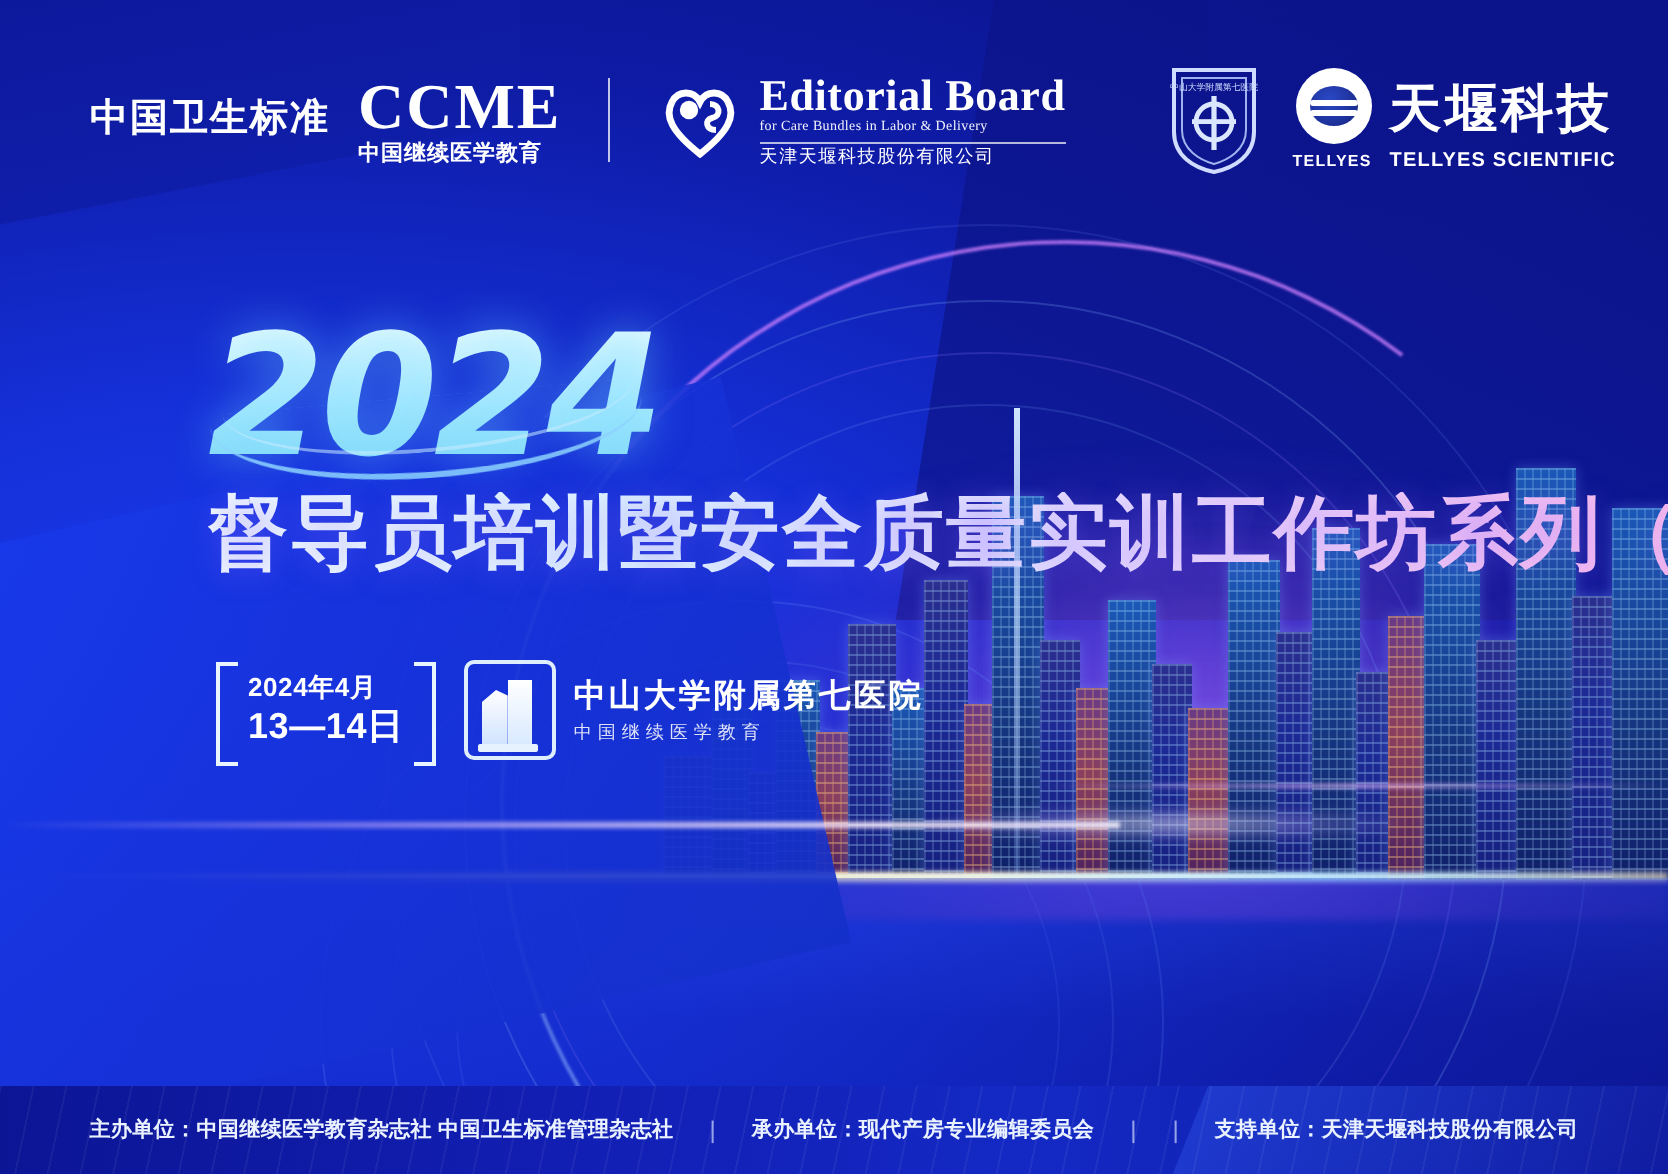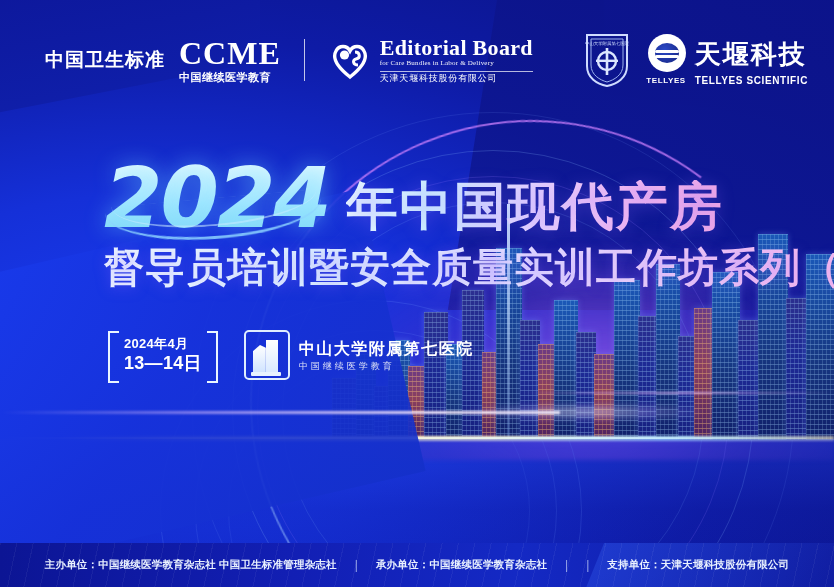--- a/index.html
+++ b/index.html
@@ -227,21 +227,21 @@
   .row2{
     margin-top:10px;
     font-size:40px;font-weight:900;letter-spacing:1px;line-height:1.08;
     background:linear-gradient(92deg,#f2fdff 0%,#dff6ff 24%,#e6dcff 50%,#f5bdf0 76%,#f4a6e0 100%);
     -webkit-background-clip:text;background-clip:text;-webkit-text-fill-color:transparent;
     text-shadow:0 2px 14px rgba(140,100,255,.35);
     white-space:nowrap;
   }
 
   
-  .meta{position:absolute;left:108px;top:330px;display:flex;align-items:center;gap:26px;}
+  .meta{position:absolute;left:108px;top:330px;display:flex;align-items:center;gap:14px;}
   .datebox{position:relative;padding:5px 16px;color:#fff;}
   .datebox::before,.datebox::after{
     content:"";position:absolute;top:0;width:9px;height:100%;
     border:2px solid #eaf6ff;
   }
   .datebox::before{left:0;border-right:none;}
   .datebox::after{right:0;border-left:none;}
   .datebox .d1{font-size:13px;font-weight:700;letter-spacing:.3px;line-height:1.25;}
   .datebox .d2{font-size:18px;font-weight:700;letter-spacing:.3px;line-height:1.25;}
 
@@ -416,21 +416,20 @@
         </div>
       </div>
     </div>
   </div>
 
   <div class="title-block">
     <div class="row1">
       <div class="y2024">2024</div>
       <div class="swoosh-sm"></div>
       <div class="swoosh-sm2"></div>
-      <div class="t-cn">年中国现代产房</div>
     </div>
     <div class="row2">督导员培训暨安全质量实训工作坊系列（第一期）</div>
   </div>
 
   <div class="meta">
     <div class="datebox">
       <div class="d1">2024年4月</div>
       <div class="d2">13—14日</div>
     </div>
     <div class="hospital">
@@ -444,20 +443,20 @@
         <div class="h2">中国继续医学教育</div>
       </div>
     </div>
   </div>
 
   <div class="footer">
     <div class="streaks"></div>
     <div class="grp">
       <span class="ft">主办单位：中国继续医学教育杂志社  中国卫生标准管理杂志社</span>
       <span class="sep">|</span>
-      <span class="ft">承办单位：中国继续医学教育杂志社</span>
+      <span class="ft">承办单位：现代产房专业编辑委员会</span>
       <span class="sep">|</span>
       <span class="sep">|</span>
       <span class="ft">支持单位：天津天堰科技股份有限公司</span>
     </div>
   </div>
 
 </div>
 
 </body></html>

